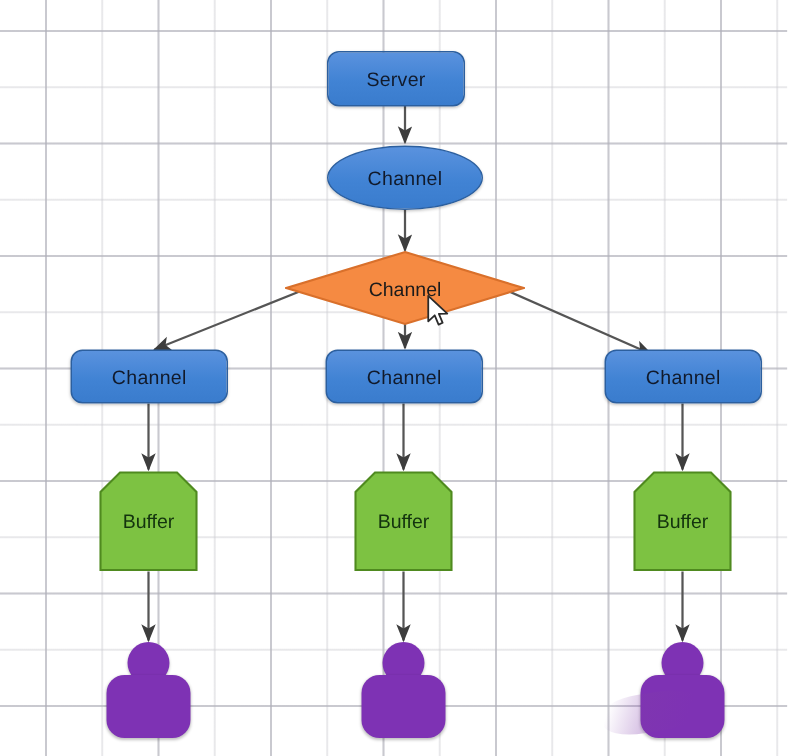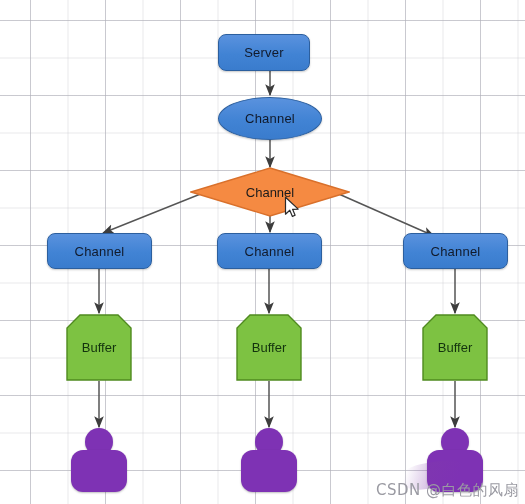--- a/index.html
+++ b/index.html
@@ -243,19 +243,18 @@
     <div class="head"></div>
     <div class="body"></div>
   </div>
 
   <div class="actor" style="left:427px; top:428px; width:56px; height:64px;">
     <div class="head"></div>
     <div class="body"></div>
   </div>
 
   <div id="watermark-stroke"></div>
-  <div id="watermark">CSDN @白色的风扇</div>
 
   <svg id="cursor" width="18" height="24" viewBox="0 0 18 24">
     <path d="M1.5,1.2 L1.5,18.2 L5.8,14.2 L8.4,20.4 L11.1,19.2 L8.6,13.3 L14.2,13.1 z" fill="#ffffff" stroke="#2a2a2a" stroke-width="1.2" stroke-linejoin="round"></path>
   </svg>
 
 </div>
 
 </body></html>

